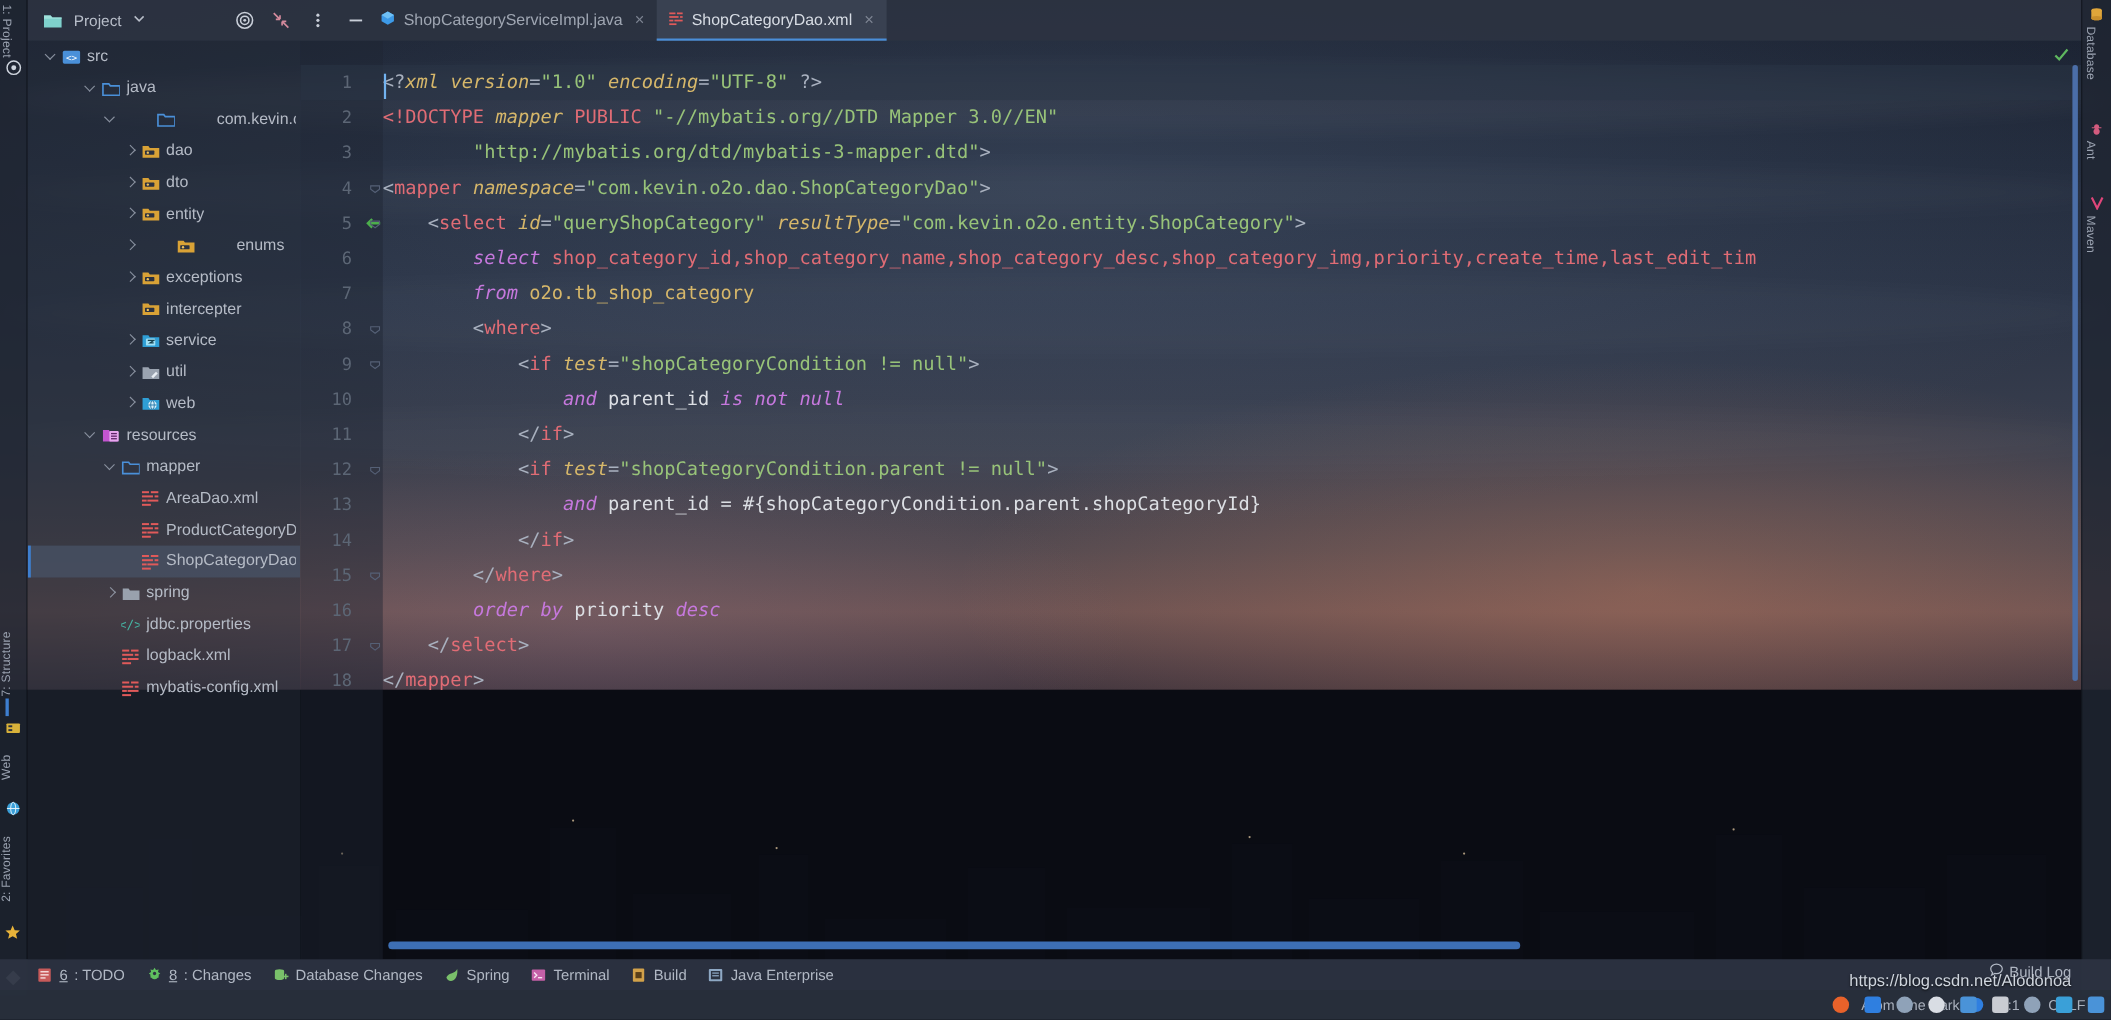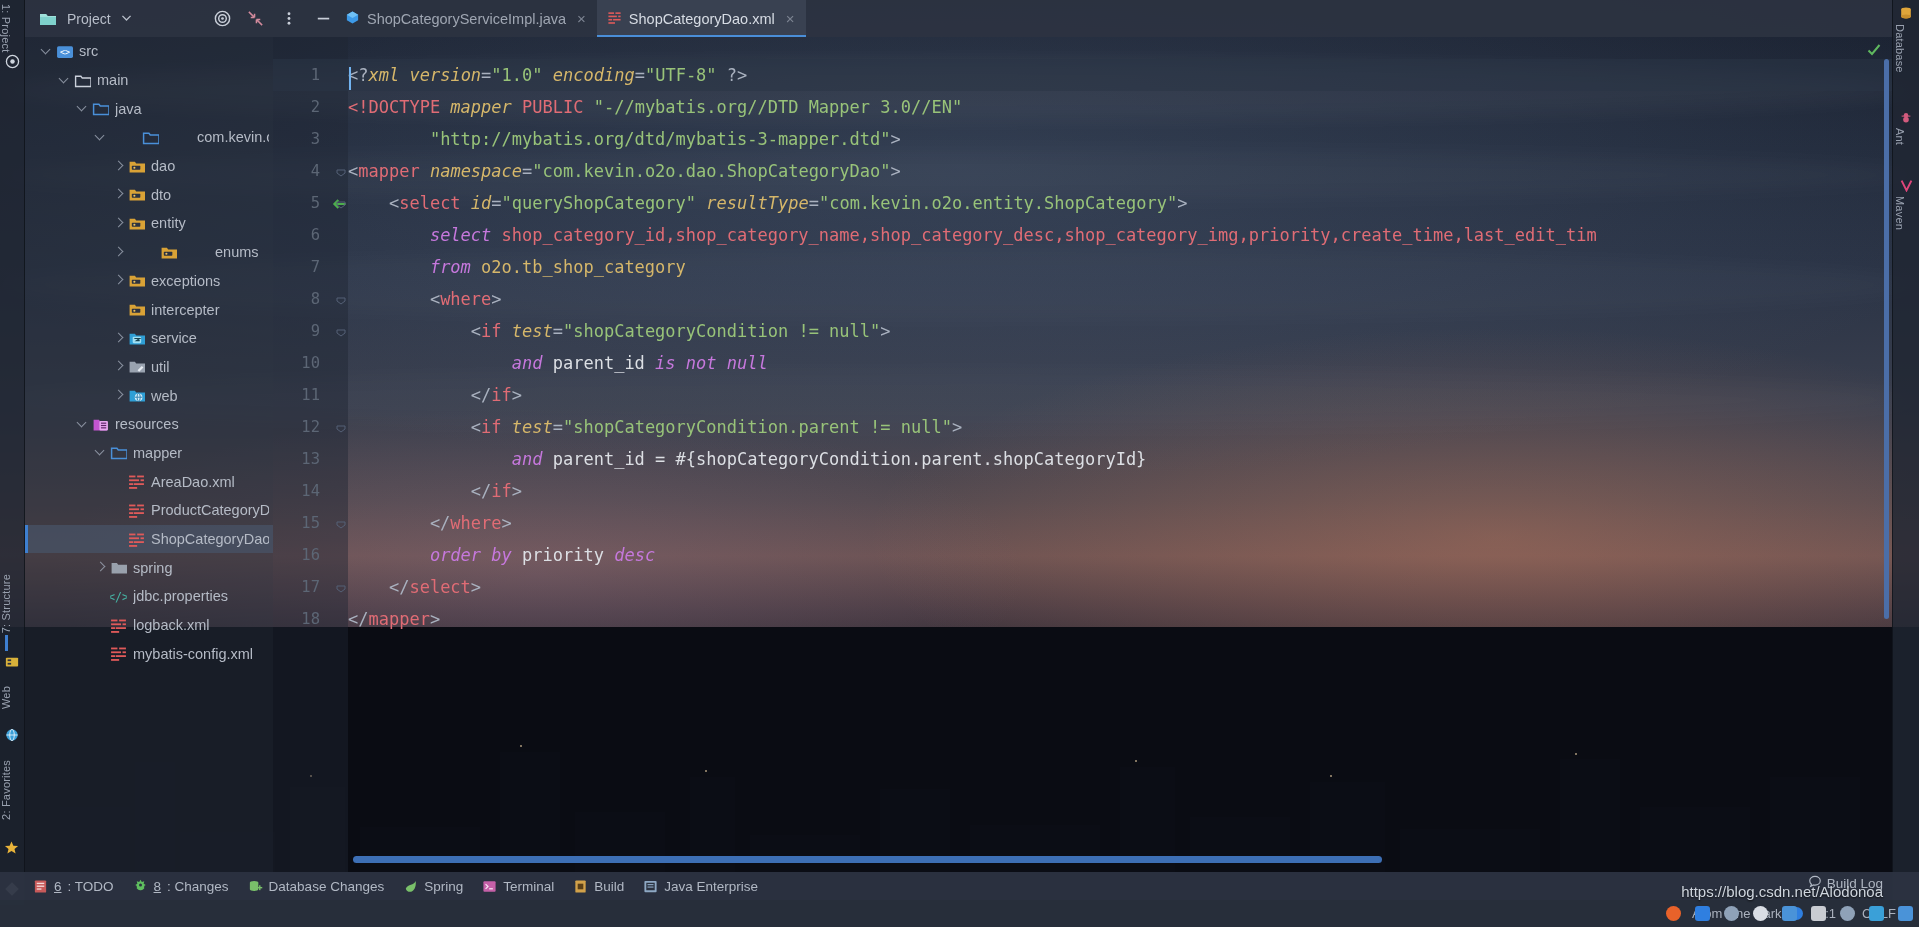--- a/index.html
+++ b/index.html
@@ -412,27 +412,20 @@
 
   <div id="sidebar">
       <div class="trow" style="padding-left: 14px;">
         <span class="arrow d"></span>
         <span class="ticon"><svg width="17" height="17" viewBox="0 0 16 16" xmlns="http://www.w3.org/2000/svg">
             <rect x="1" y="3" width="15" height="11" rx="1.5" fill="#4a90d9"></rect>
             <text x="8.5" y="11.4" font-size="8" fill="#fff" text-anchor="middle" font-family="monospace">&lt;&gt;</text>
           </svg></span>
         <span class="tlabel">src</span>
       </div>
-      <div class="trow" style="padding-left: 32px;">
-        <span class="arrow d"></span>
-        <span class="ticon"><svg width="17" height="17" viewBox="0 0 16 16" xmlns="http://www.w3.org/2000/svg">
-            <path d="M1.5 4h5l1.3 1.7H16v8H1.5z" fill="none" stroke="#cbd1db" stroke-width="1.3"></path>
-          </svg></span>
-        <span class="tlabel">main</span>
-      </div>
       <div class="trow" style="padding-left: 50px;">
         <span class="arrow d"></span>
         <span class="ticon"><svg width="17" height="17" viewBox="0 0 16 16" xmlns="http://www.w3.org/2000/svg">
             <path d="M1.5 4h5l1.3 1.7H16v8H1.5z" fill="none" stroke="#4a90d9" stroke-width="1.4"></path>
           </svg></span>
         <span class="tlabel">java</span>
       </div>
       <div class="trow" style="padding-left: 68px; gap: 32px;">
         <span class="arrow d"></span>
         <span class="ticon"><svg width="17" height="17" viewBox="0 0 16 16" xmlns="http://www.w3.org/2000/svg">

